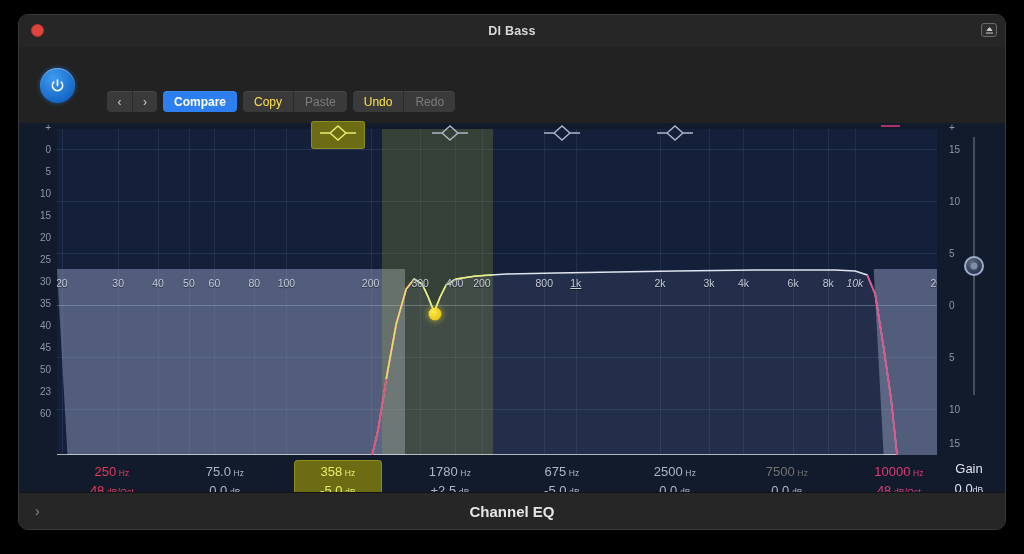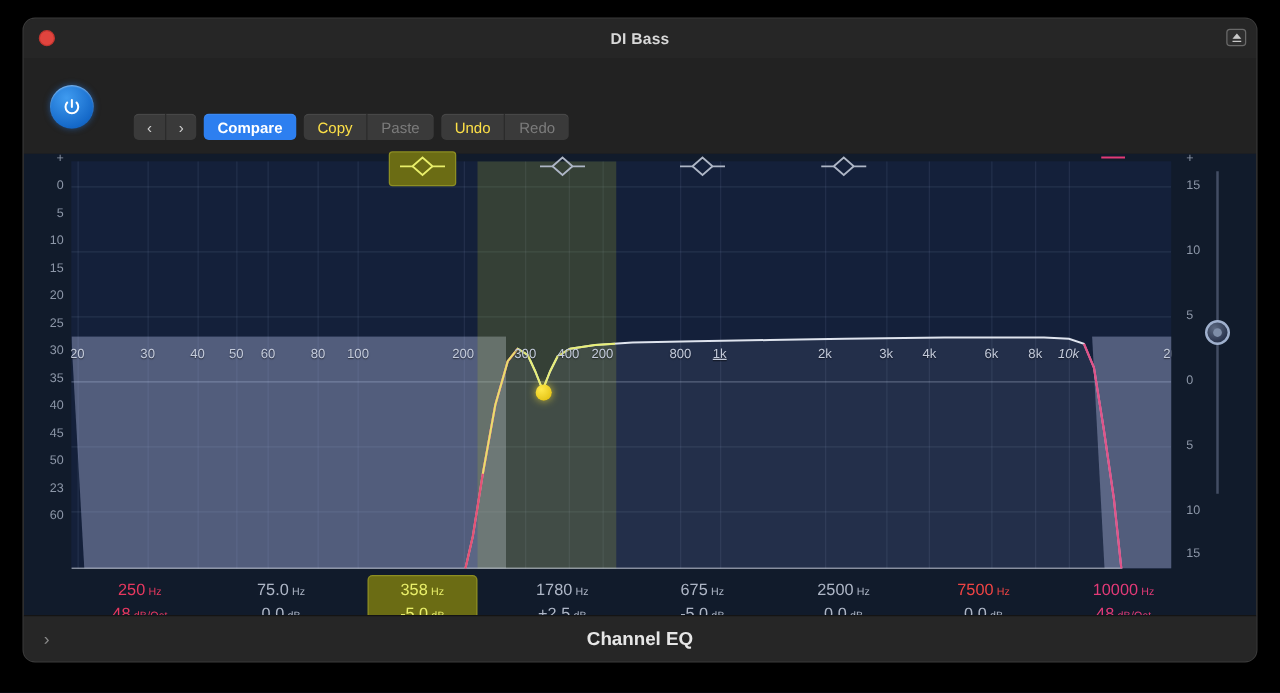--- a/index.html
+++ b/index.html
@@ -400,31 +400,37 @@
           <div class="pval" style="color: rgb(174, 182, 198);"><span>675</span><span class="u"> Hz</span></div>
           <div class="pval" style="color: rgb(174, 182, 198);"><span>-5.0</span><span class="u"> dB</span></div>
           <div class="pval" style="color: rgb(174, 182, 198);"><span>2.50</span></div>
         </div>
         <div class="pcol" style="left: 618px;">
           <div class="pval" style="color: rgb(174, 182, 198);"><span>2500</span><span class="u"> Hz</span></div>
           <div class="pval" style="color: rgb(174, 182, 198);"><span>0.0</span><span class="u"> dB</span></div>
           <div class="pval" style="color: rgb(174, 182, 198);"><span>0.20</span></div>
         </div>
         <div class="pcol" style="left: 730px;">
-          <div class="pval" style="color: #ef4444;"><span>7500</span><span class="u"> Hz</span></div>
+          <div class="pval" style="color: #737373;"><span>7500</span><span class="u"> Hz</span></div>
           <div class="pval" style="color: rgb(174, 182, 198);"><span>0.0</span><span class="u"> dB</span></div>
           <div class="pval" style="color: rgb(174, 182, 198);"><span>1.00</span></div>
         </div>
         <div class="pcol" style="left: 842px;">
           <div class="pval" style="color: rgb(226, 58, 119);"><span>10000</span><span class="u"> Hz</span></div>
           <div class="pval" style="color: rgb(226, 58, 119);"><span>48</span><span class="u"> dB/Oct</span></div>
           <div class="pval" style="color: rgb(226, 58, 119);"><span>0.71</span></div>
         </div>
       </div>
 
+    <div class="gaincol">
+      <div class="pval c-gray" style="color:#dfe4ee">Gain</div>
+      <div class="pval" style="color:#dfe4ee">
+        <span>0.0</span><span class="u">dB</span>
+      </div>
+    </div>
 
   </div>
 
   <div class="footer">
     <span class="footer-chev">›</span>
     <span class="footer-title">Channel EQ</span>
   </div>
 </div>
 
 </body></html>

